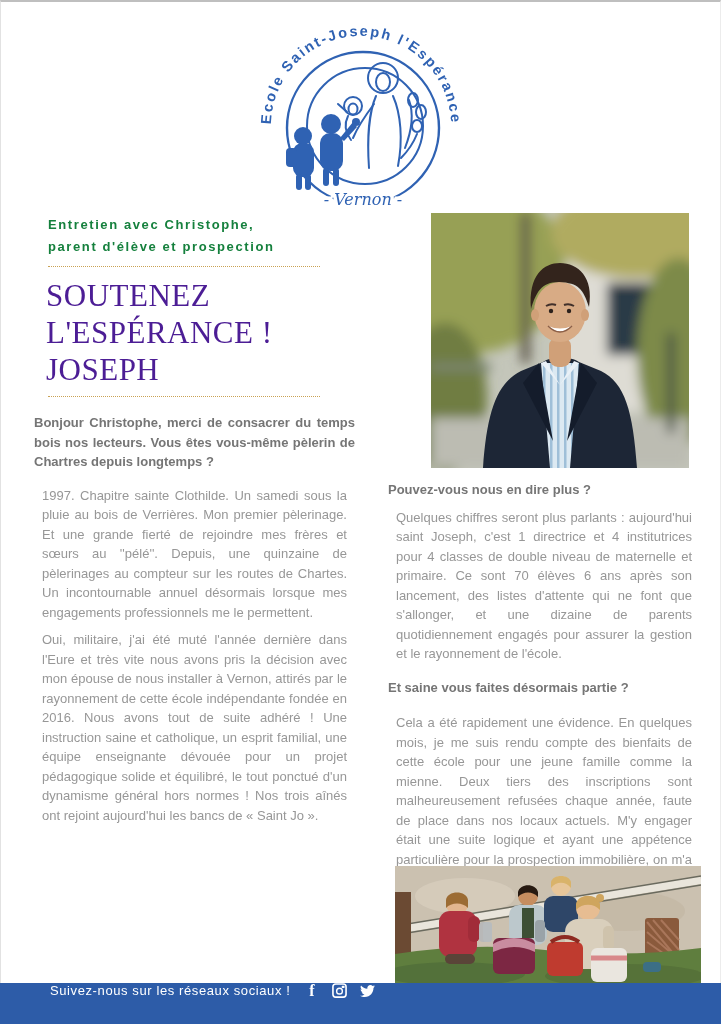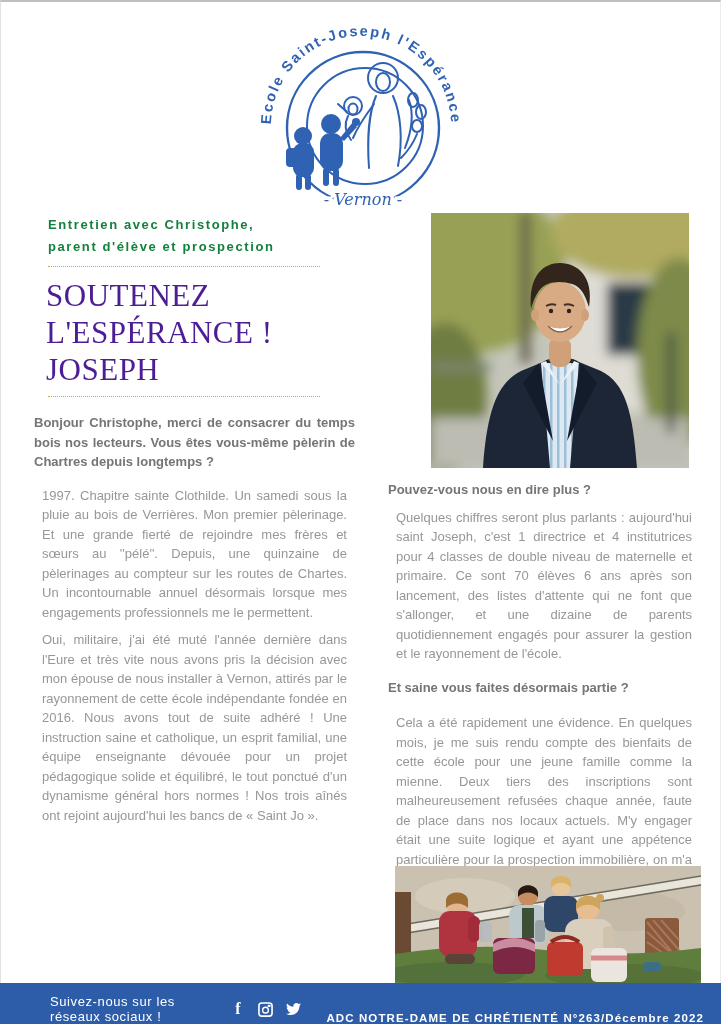--- a/index.html
+++ b/index.html
@@ -26,22 +26,22 @@
   .qa-answer{color:#979797;font-size:13px;line-height:19.5px;text-align:justify;margin:8px;}
   .mt16{margin-top:16px;} .mt14{margin-top:14px;}
   
   .col-right{position:absolute;left:388px;top:213px;width:312px;}
   .photo-man{width:258px;height:255px;margin-left:43px;display:block;}
   .photo-kids{position:absolute;left:395px;top:866px;width:306px;height:117px;display:block;}
   .col-right .qa-first{margin-top:12px;}
   
   .footer{
     position:absolute;left:0;right:0;bottom:0;height:41px;background:#2d5ca8;
-    display:flex;align-items:flex-end;justify-content:space-between;
-    padding:0 17px 0 50px;box-sizing:border-box;gap:25px;
+    display:flex;align-items:flex-start;justify-content:space-between;
+    padding:0 17px 0 50px;box-sizing:border-box;
   }
   .footer-left{display:flex;align-items:center;gap:14px;}
   .social-text{color:#ffffff;font-size:13px;letter-spacing:0.6px;}
   .social-icons{display:flex;align-items:center;gap:13px;}
   .social-icon{width:15px;height:15px;display:inline-flex;align-items:center;justify-content:center;cursor:pointer;}
   .fb-glyph{color:#fff;font-weight:bold;font-size:16px;font-family:"Liberation Serif",serif;line-height:1;}
   .issue-text{color:#ffffff;font-weight:bold;font-size:11.5px;letter-spacing:1.1px;white-space:nowrap;}
 </style>
 </head>
 <body>
@@ -246,14 +246,13 @@
           <rect x="15.5" y="4.5" width="4.5" height="3.5" rx="1" fill="#fff"></rect>
         </svg>
       </span>
       <span class="social-icon">
         <svg viewBox="0 0 24 24" width="16" height="16">
           <path fill="#fff" d="M23.954 4.569c-.885.389-1.83.654-2.825.775 1.014-.611 1.794-1.574 2.163-2.723-.951.555-2.005.959-3.127 1.184-.896-.959-2.173-1.559-3.591-1.559-2.717 0-4.92 2.203-4.92 4.917 0 .39.045.765.127 1.124C7.691 8.094 4.066 6.13 1.64 3.161c-.427.722-.666 1.561-.666 2.475 0 1.71.87 3.213 2.188 4.096-.807-.026-1.566-.248-2.228-.616v.061c0 2.385 1.693 4.374 3.946 4.827-.413.111-.849.171-1.296.171-.314 0-.615-.03-.916-.086.631 1.953 2.445 3.377 4.604 3.417-1.68 1.319-3.809 2.105-6.102 2.105-.39 0-.779-.023-1.17-.067 2.189 1.394 4.768 2.209 7.557 2.209 9.054 0 13.999-7.496 13.999-13.986 0-.209 0-.42-.015-.63.961-.689 1.8-1.56 2.46-2.548l-.047-.02z"></path>
         </svg>
       </span>
     </span>
   </div>
-  <span class="issue-text">ADC NOTRE-DAME DE CHRÉTIENTÉ N°263/Décembre 2022</span>
 </div>
 
 </body></html>

